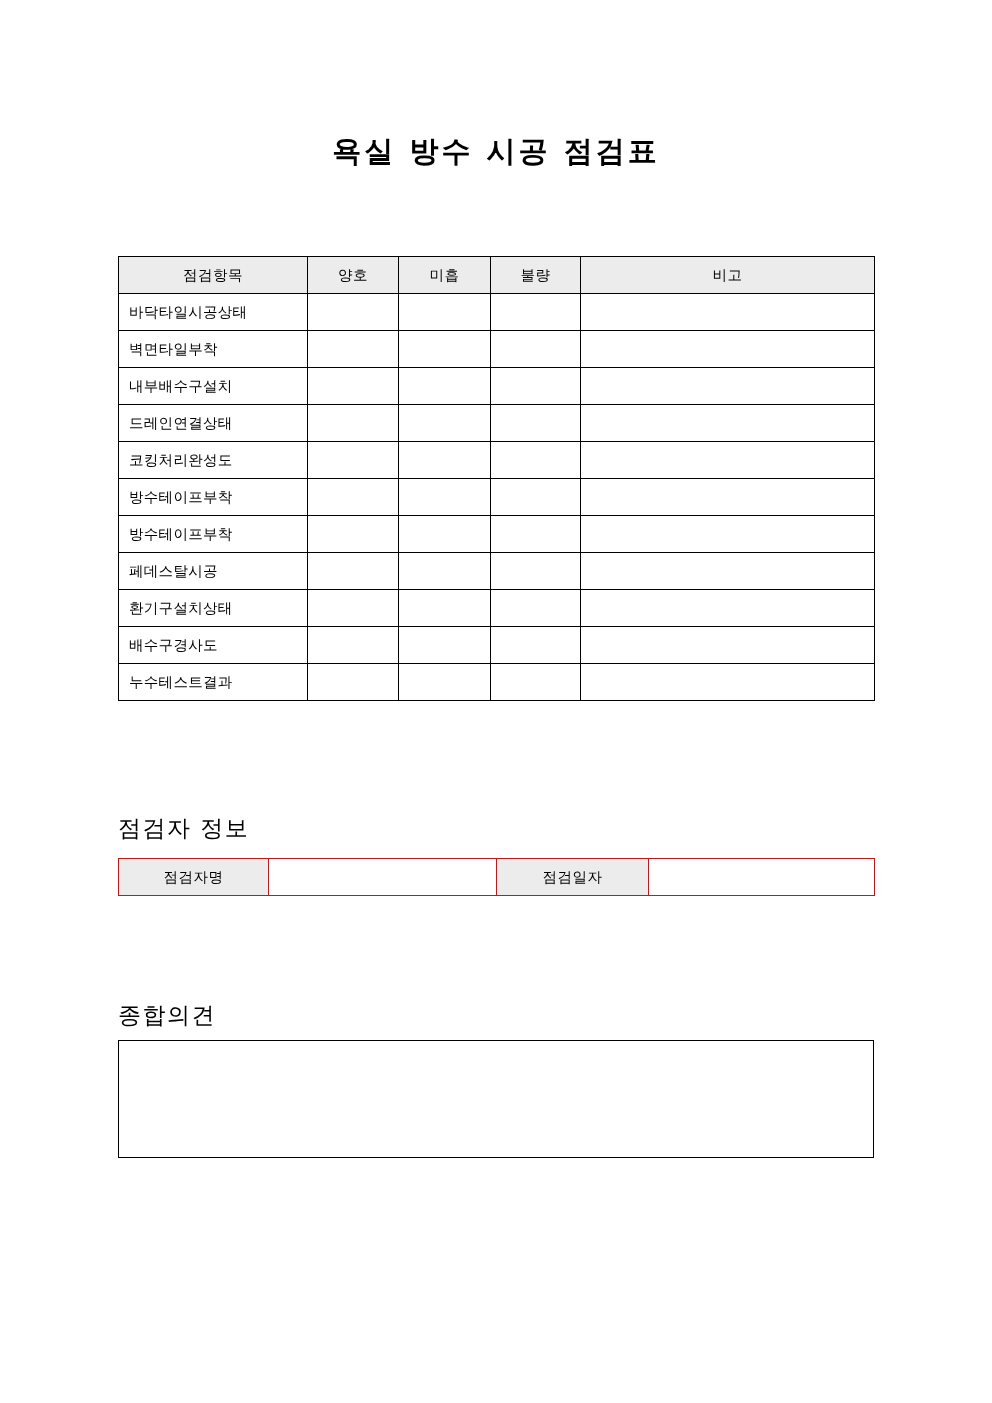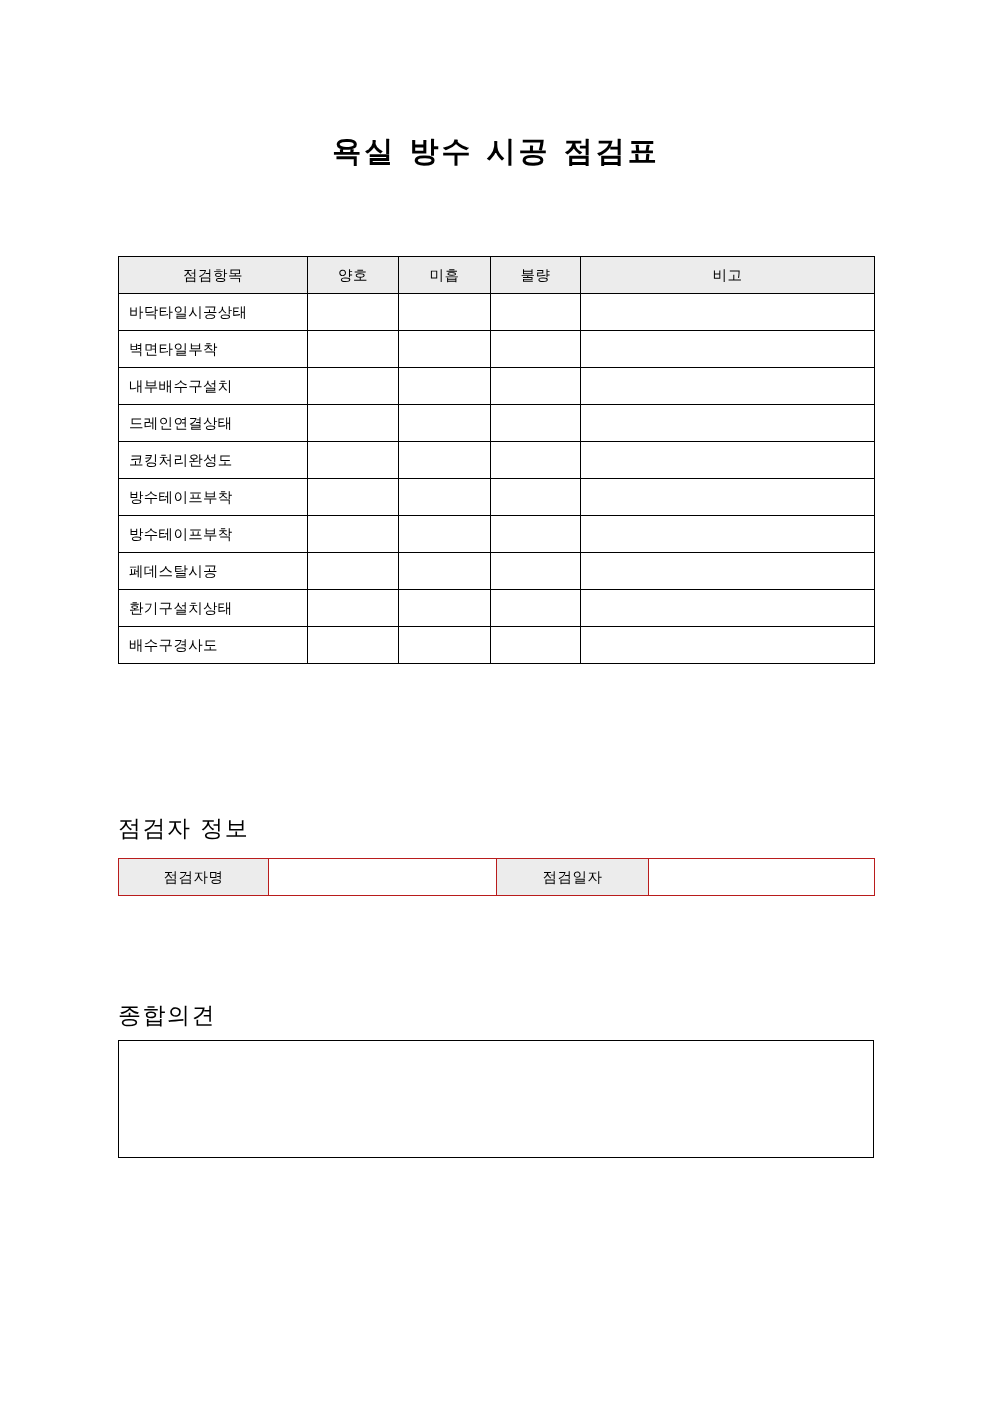--- a/index.html
+++ b/index.html
@@ -229,20 +229,27 @@
             <td class="mark-cell"></td>
             <td class="remark-cell"></td>
           </tr>
           <tr>
             <td class="item-name">배수구경사도</td>
             <td class="mark-cell"></td>
             <td class="mark-cell"></td>
             <td class="mark-cell"></td>
             <td class="remark-cell"></td>
           </tr>
+          <tr>
+            <td class="item-name">누수테스트결과</td>
+            <td class="mark-cell"></td>
+            <td class="mark-cell"></td>
+            <td class="mark-cell"></td>
+            <td class="remark-cell"></td>
+          </tr>
         </tbody>
     </table>
   </div>
 
   <div class="section-heading inspector">점검자 정보</div>
 
   <div class="inspector-wrap">
     <table class="info">
       <colgroup>
         <col class="i-label1">

